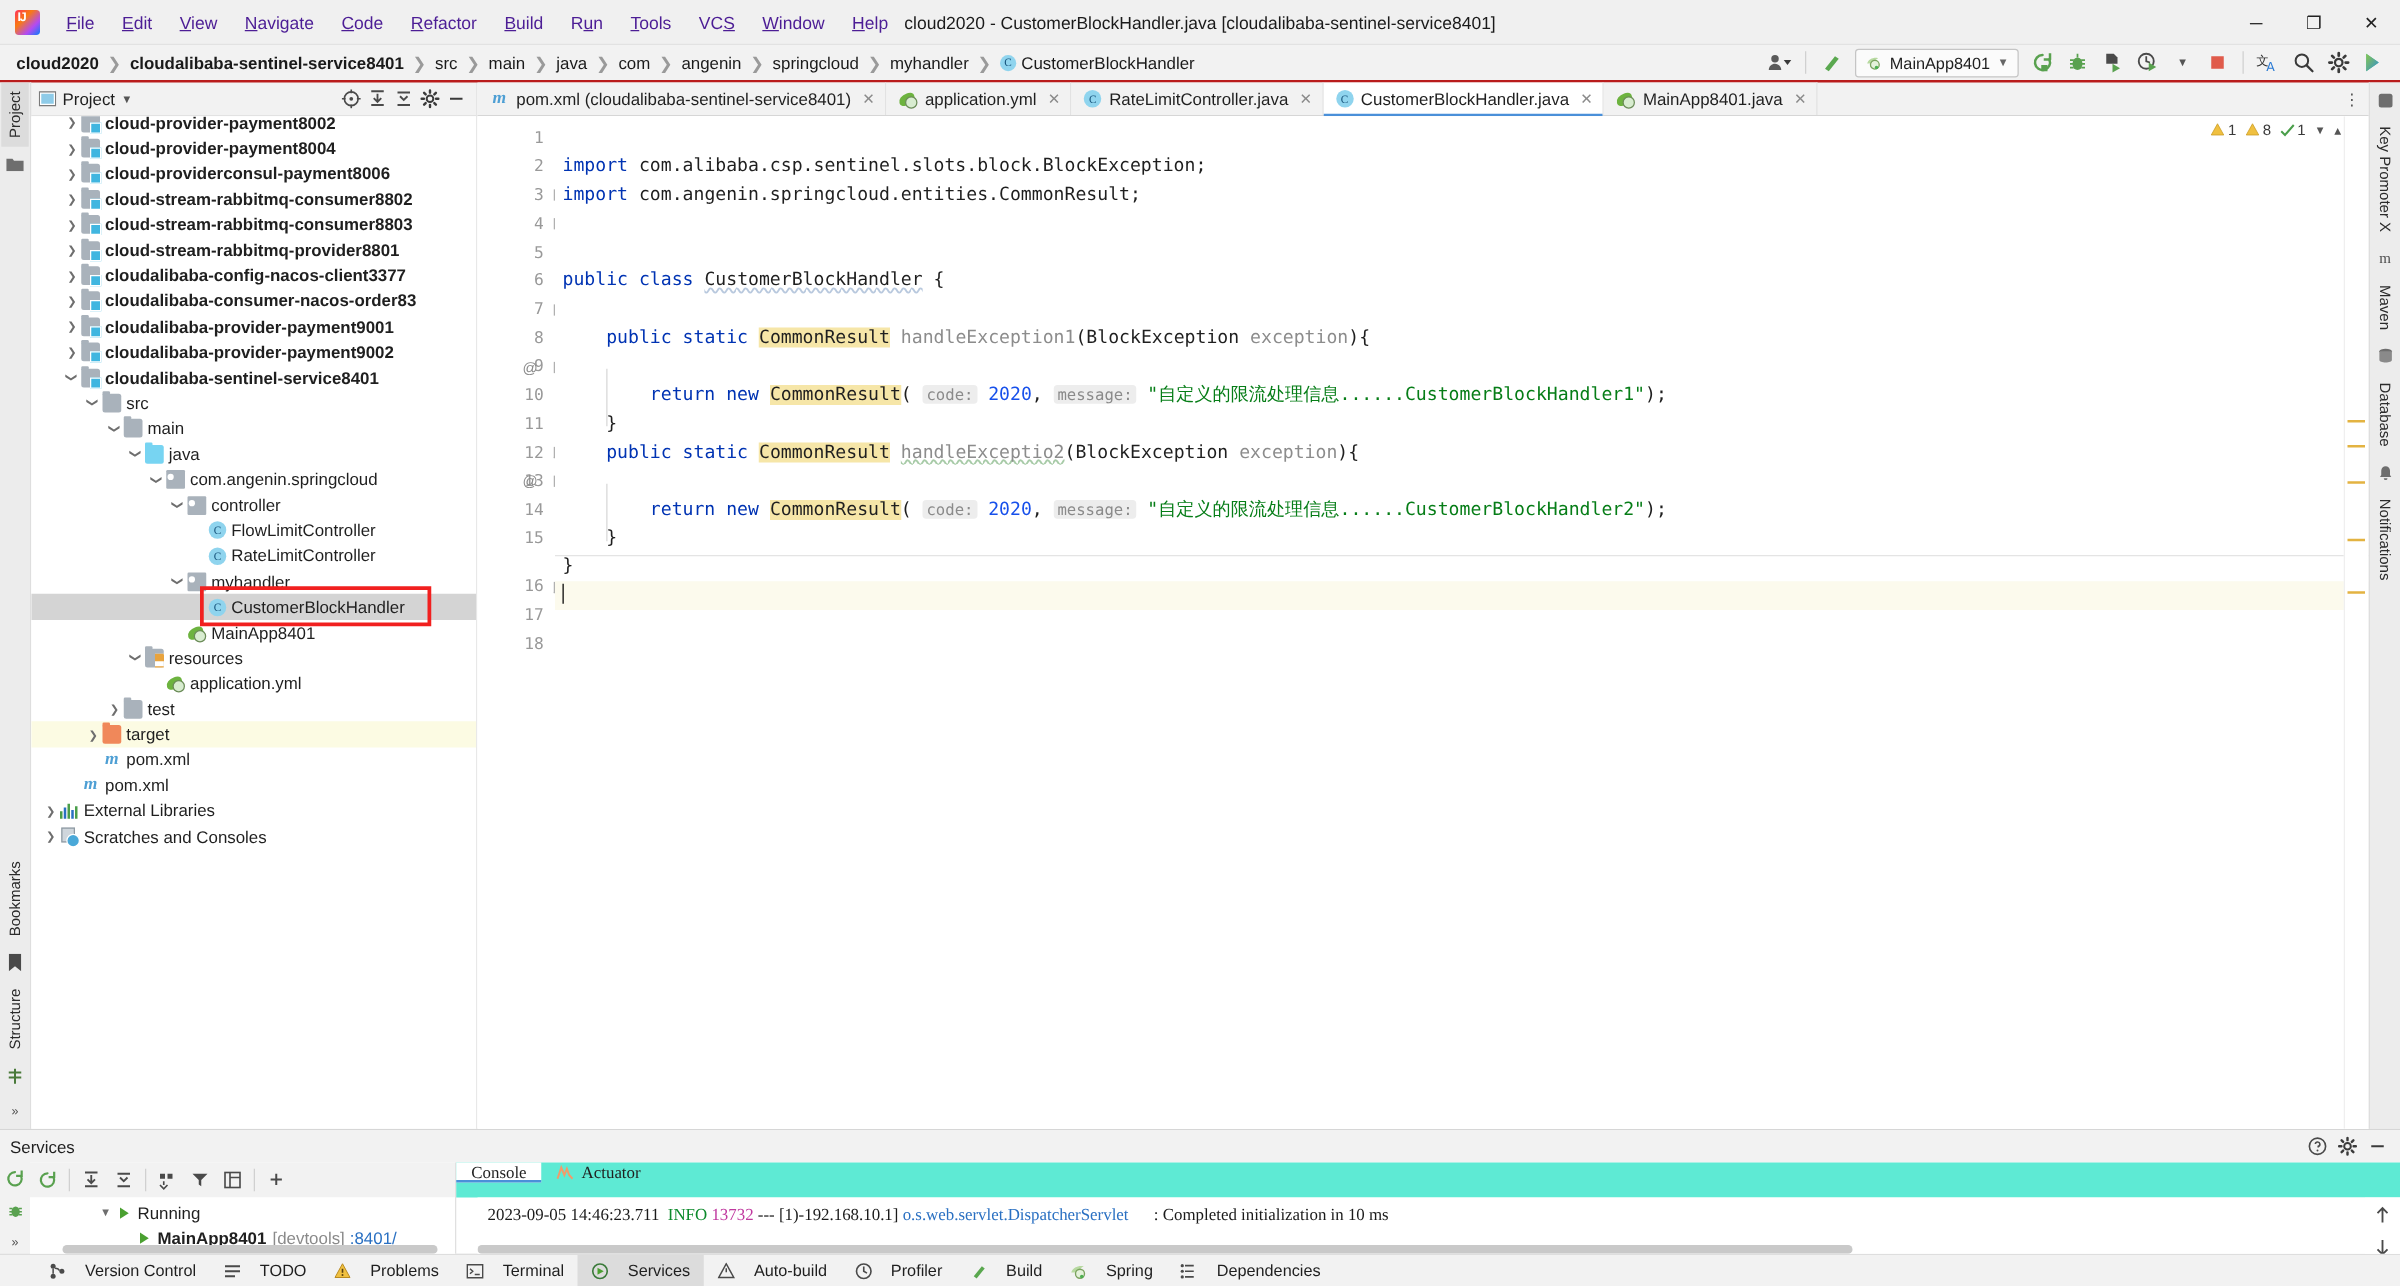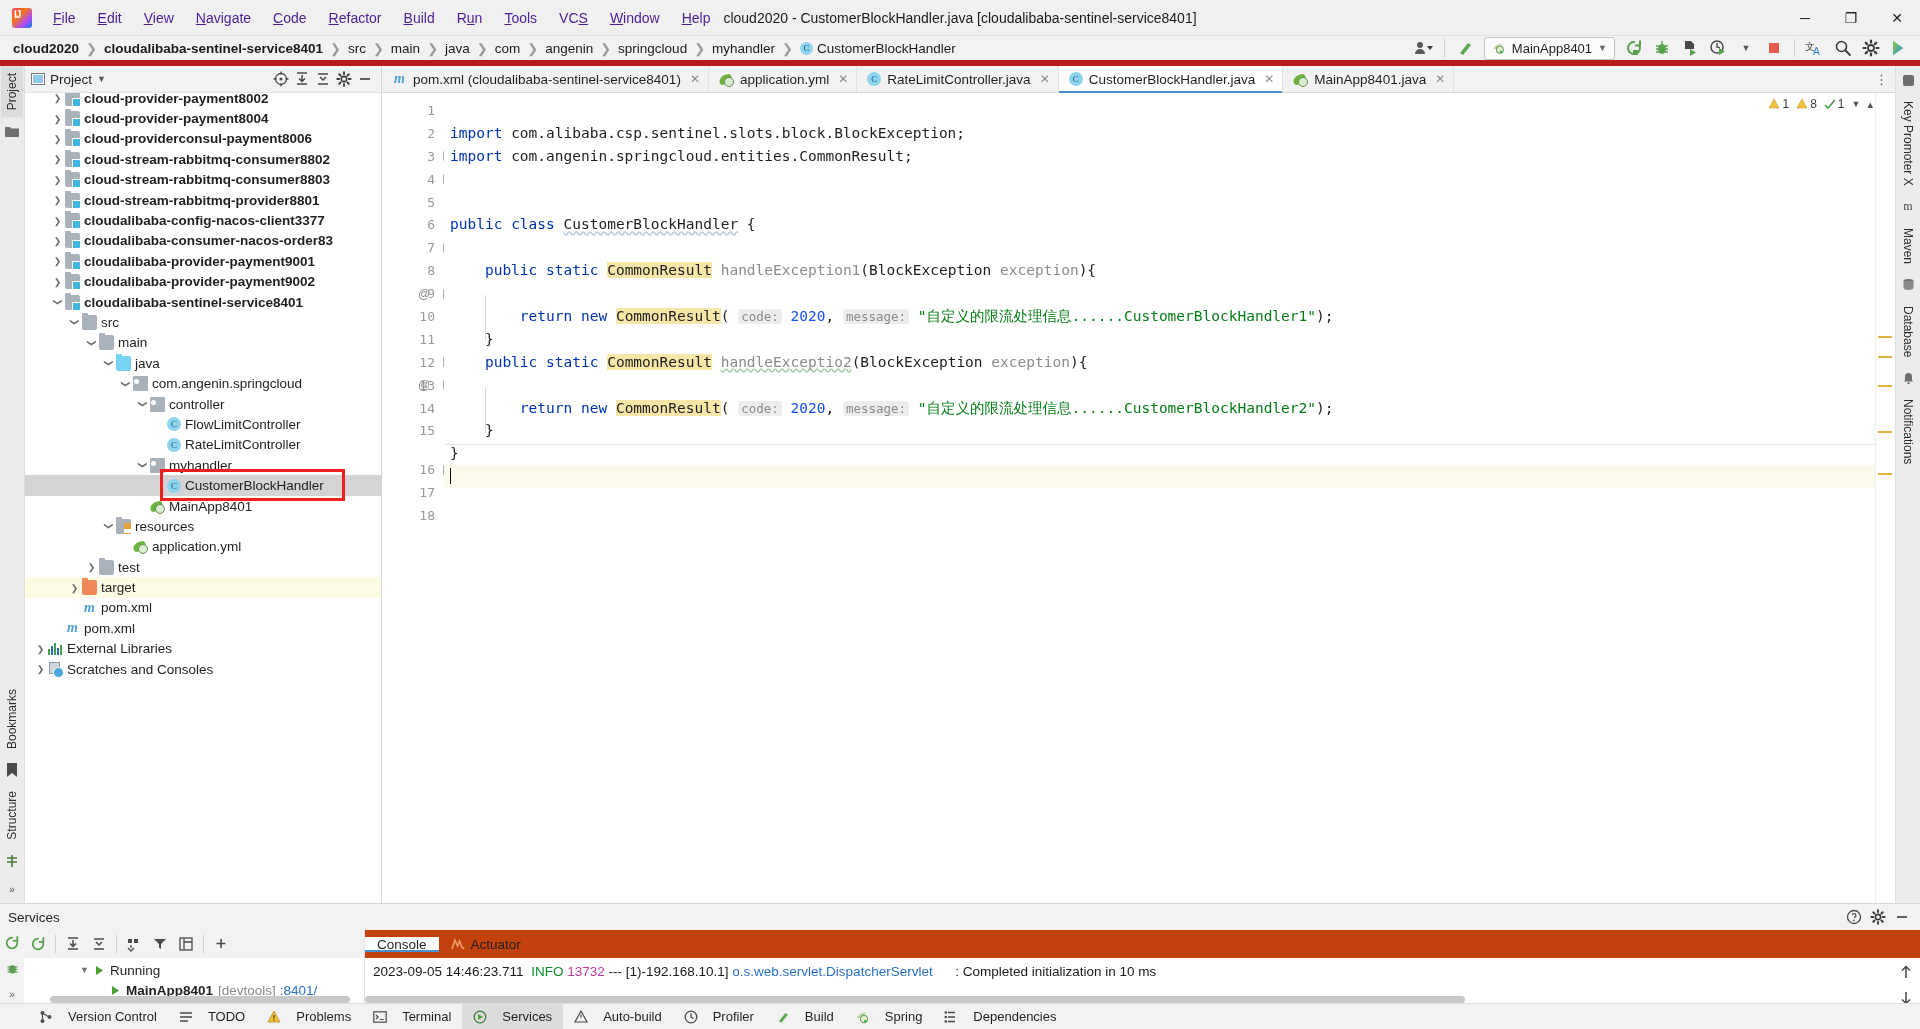--- a/index.html
+++ b/index.html
@@ -47,21 +47,21 @@
   .win-buttons { margin-left: auto; display: flex; height: 100%; z-index: 3; }
   .win-btn {
     width: 46px; height: 100%; display: flex; align-items: center; justify-content: center;
     font-size: 14px; color: #222; cursor: default;
   }
 
   
   .navbar {
     height: 30px; min-height: 30px; background: #f2f2f2;
     display: flex; align-items: center; padding-left: 10px;
-    border-bottom: 6px solid #b91c1c; position: relative;
+    border-bottom: 2px solid #b91c1c; position: relative;
   }
   .crumbs { display: flex; align-items: center; gap: 0; }
   .crumb {
     font-size: 13.5px; padding: 1px 3px; white-space: nowrap; color: #1a1a1a;
     display: flex; align-items: center; gap: 4px;
   }
   .crumb.bold { font-weight: bold; }
   .crumb-sep { color: #9a9a9a; font-size: 13px; padding: 0 4px; }
   .cls-ico {
     width: 13px; height: 13px; border-radius: 50%; background: #8fd4ee;
@@ -263,30 +263,30 @@
   }
   .svc-left { width: 340px; min-width: 340px; display: flex; flex-direction: column; background: #fff; }
   .svc-left-toolbar {
     height: 28px; display: flex; align-items: center; gap: 2px; padding-left: 2px;
     background: #f2f2f2;
   }
   .stb { width: 24px; height: 22px; display:flex; align-items:center; justify-content:center; cursor:default; border-radius:3px;}
   .svc-tree { flex: 1; background: #fff; font-size: 13.5px; padding-top: 2px; position: relative; overflow: hidden; }
   .svc-row { height: 20px; display: flex; align-items: center; white-space: nowrap; }
   .svc-main { flex: 1; display: flex; flex-direction: column; min-width: 0; background: #fff; border-left: 1px solid #e0e0e0; }
-  .console-tabs { height: 28px; display: flex; align-items: center; background: #c2410c; }
+  .console-tabs { height: 28px; display: flex; align-items: flex-start; background: #5eead4; font-family: Liberation Serif, serif; }
   .ctab {
     display: flex; align-items: center; gap: 6px; padding: 0 12px; font-size: 13.5px;
     cursor: default; position: relative;
   }
   .ctab.active { background:#fff; }
   .ctab.active::after { content:""; position:absolute; left:0; right:0; bottom:0; height:2px; background:#4a90d9; }
   .console-out {
-    flex: 1; background: #fff; font-family: Liberation Sans, sans-serif; font-size: 13.5px;
-    padding: 6px 8px; position: relative; overflow: hidden; white-space: pre;
+    flex: 1; background: #fff; font-family: Liberation Serif, serif; font-size: 13.5px;
+    padding: 6px 8px; position: relative; overflow: hidden; white-space: pre; margin-left: 17px;
   }
   .c-green { color: #0c8a2b; }
   .c-mag { color: #c0399f; }
   .c-blue { color: #2a70c2; }
   .c-black { color: #1a1a1a; }
   .console-side { position: absolute; right: 0; top: 0; bottom: 0; width: 28px; background:#fff;
      display:flex; flex-direction:column; align-items:center; padding-top:6px; gap:10px;}
   .hscroll { position:absolute; left:0; bottom:0; height:7px; background:#c9c9c9; border-radius:4px; }
 
   

